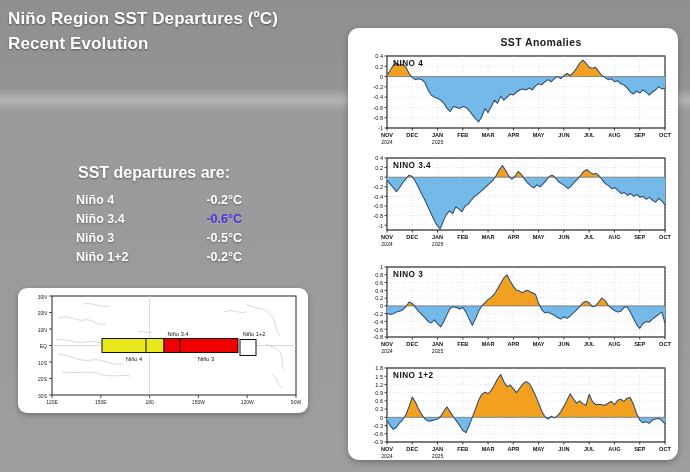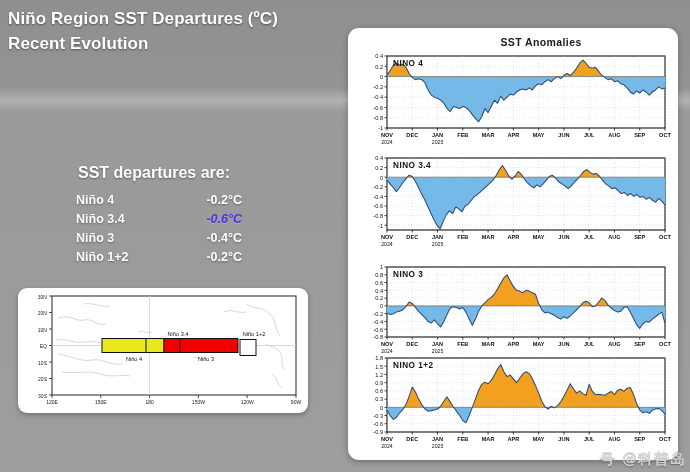--- a/index.html
+++ b/index.html
@@ -86,25 +86,25 @@
 
   <div id="sst-label">SST departures are:</div>
 
   <div id="readings">
       <div class="row">
         <span class="rg">Niño 4</span>
         <span class="vl">-0.2°C</span>
       </div>
       <div class="row">
         <span class="rg">Niño 3.4</span>
-        <span class="vl hl" style="color: rgb(75, 47, 224); font-style: italic;">-0.6°C</span>
+        <span class="vl hl" style="color: rgb(75, 47, 224);">-0.6°C</span>
       </div>
       <div class="row">
         <span class="rg">Niño 3</span>
-        <span class="vl">-0.4°C</span>
+        <span class="vl">-0.5°C</span>
       </div>
       <div class="row">
         <span class="rg">Niño 1+2</span>
         <span class="vl">-0.2°C</span>
       </div>
     </div>
 
   <div id="map-card">
     <svg width="290" height="125" viewBox="0 0 290 125">
         <rect x="34" y="8" width="244" height="99" fill="#ffffff" stroke="#222" stroke-width="1"></rect>
@@ -395,21 +395,21 @@
           <text x="236.1818181818182" y="83" text-anchor="middle" font-size="5.6" font-family="&quot;Liberation Sans&quot;,sans-serif" fill="#111" font-weight="bold">JUL</text>
           <line x1="261.4545454545455" y1="74" x2="261.4545454545455" y2="76.5" stroke="#111" stroke-width="0.8"></line>
           <text x="261.4545454545455" y="83" text-anchor="middle" font-size="5.6" font-family="&quot;Liberation Sans&quot;,sans-serif" fill="#111" font-weight="bold">AUG</text>
           <line x1="286.72727272727275" y1="74" x2="286.72727272727275" y2="76.5" stroke="#111" stroke-width="0.8"></line>
           <text x="286.72727272727275" y="83" text-anchor="middle" font-size="5.6" font-family="&quot;Liberation Sans&quot;,sans-serif" fill="#111" font-weight="bold">SEP</text>
           <line x1="312" y1="74" x2="312" y2="76.5" stroke="#111" stroke-width="0.8"></line>
           <text x="312" y="83" text-anchor="middle" font-size="5.6" font-family="&quot;Liberation Sans&quot;,sans-serif" fill="#111" font-weight="bold">OCT</text>
           <text x="40" y="14" font-size="8.2" font-weight="bold" font-family="&quot;Liberation Sans&quot;,sans-serif" fill="#111" letter-spacing=".5">NINO 3</text>
         </svg>
       </div>
-    <div class="panel" id="p3" style="top:326px;">
+    <div class="panel" id="p3" style="top:336px;">
         <svg width="320" height="100" viewBox="0 0 320 100">
           <rect x="34" y="4" width="278" height="74" fill="#ffffff" stroke="#111" stroke-width="1.1"></rect>
           <line x1="34" y1="12.222222222222229" x2="312" y2="12.222222222222229" stroke="#b9c7e0" stroke-width="0.5" stroke-dasharray="1,2"></line>
           <line x1="34" y1="20.444444444444443" x2="312" y2="20.444444444444443" stroke="#b9c7e0" stroke-width="0.5" stroke-dasharray="1,2"></line>
           <line x1="34" y1="28.66666666666667" x2="312" y2="28.66666666666667" stroke="#b9c7e0" stroke-width="0.5" stroke-dasharray="1,2"></line>
           <line x1="34" y1="36.88888888888889" x2="312" y2="36.88888888888889" stroke="#b9c7e0" stroke-width="0.5" stroke-dasharray="1,2"></line>
           <line x1="34" y1="45.111111111111114" x2="312" y2="45.111111111111114" stroke="#b9c7e0" stroke-width="0.5" stroke-dasharray="1,2"></line>
           <line x1="34" y1="53.333333333333336" x2="312" y2="53.333333333333336" stroke="#b9c7e0" stroke-width="0.5" stroke-dasharray="1,2"></line>
           <line x1="34" y1="61.55555555555556" x2="312" y2="61.55555555555556" stroke="#b9c7e0" stroke-width="0.5" stroke-dasharray="1,2"></line>
           <line x1="34" y1="69.77777777777777" x2="312" y2="69.77777777777777" stroke="#b9c7e0" stroke-width="0.5" stroke-dasharray="1,2"></line>
@@ -481,14 +481,13 @@
           <text x="261.4545454545455" y="87" text-anchor="middle" font-size="5.6" font-family="&quot;Liberation Sans&quot;,sans-serif" fill="#111" font-weight="bold">AUG</text>
           <line x1="286.72727272727275" y1="78" x2="286.72727272727275" y2="80.5" stroke="#111" stroke-width="0.8"></line>
           <text x="286.72727272727275" y="87" text-anchor="middle" font-size="5.6" font-family="&quot;Liberation Sans&quot;,sans-serif" fill="#111" font-weight="bold">SEP</text>
           <line x1="312" y1="78" x2="312" y2="80.5" stroke="#111" stroke-width="0.8"></line>
           <text x="312" y="87" text-anchor="middle" font-size="5.6" font-family="&quot;Liberation Sans&quot;,sans-serif" fill="#111" font-weight="bold">OCT</text>
           <text x="40" y="14" font-size="8.2" font-weight="bold" font-family="&quot;Liberation Sans&quot;,sans-serif" fill="#111" letter-spacing=".5">NINO 1+2</text>
         </svg>
       </div>
   </div>
 
-  <div id="watermark">号 @科普岛</div>
 </div>
 
 </body></html>

